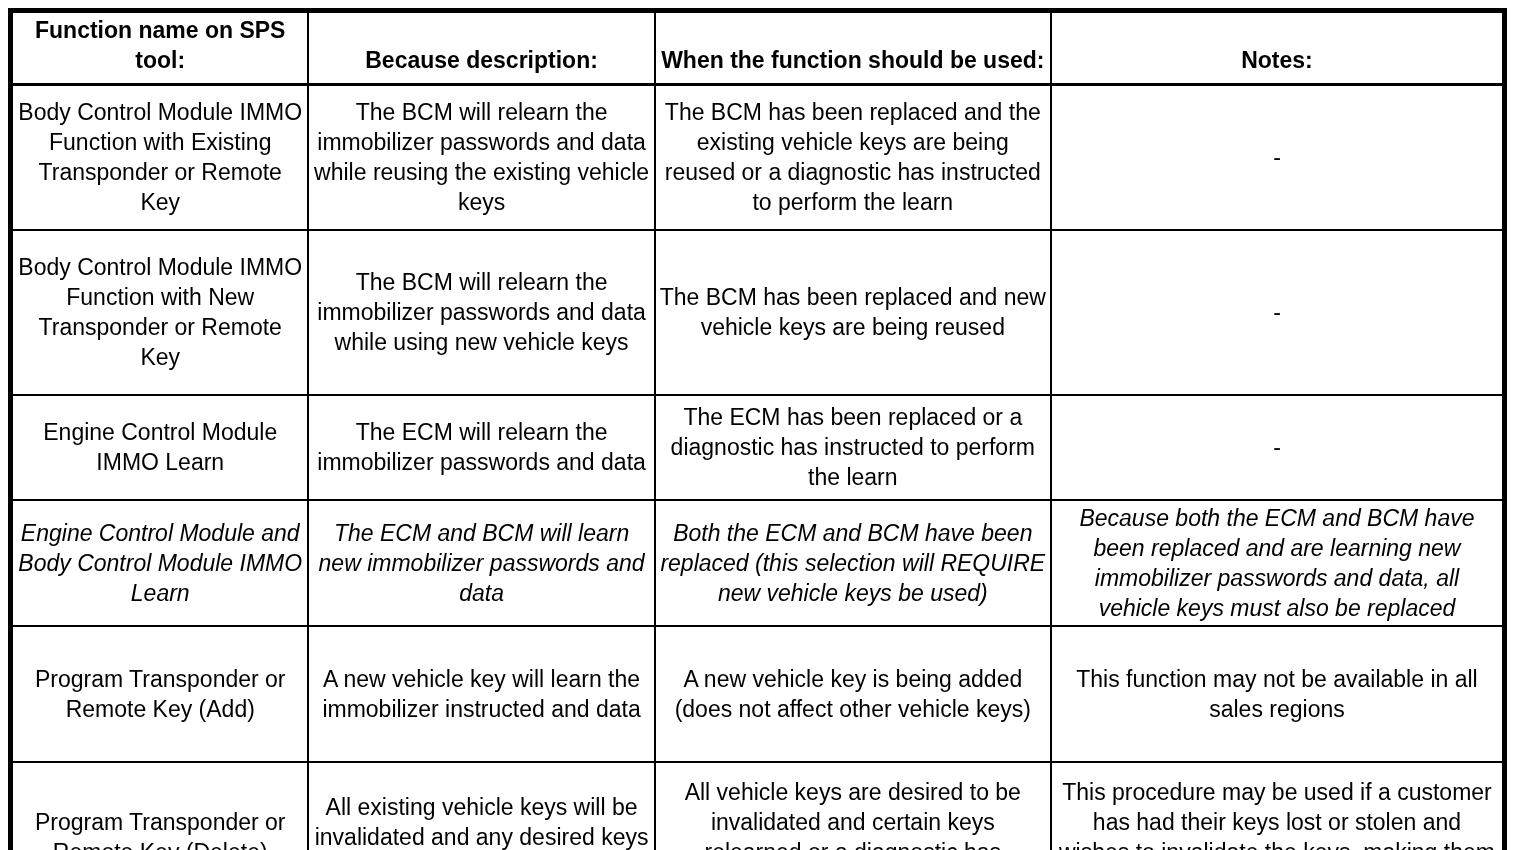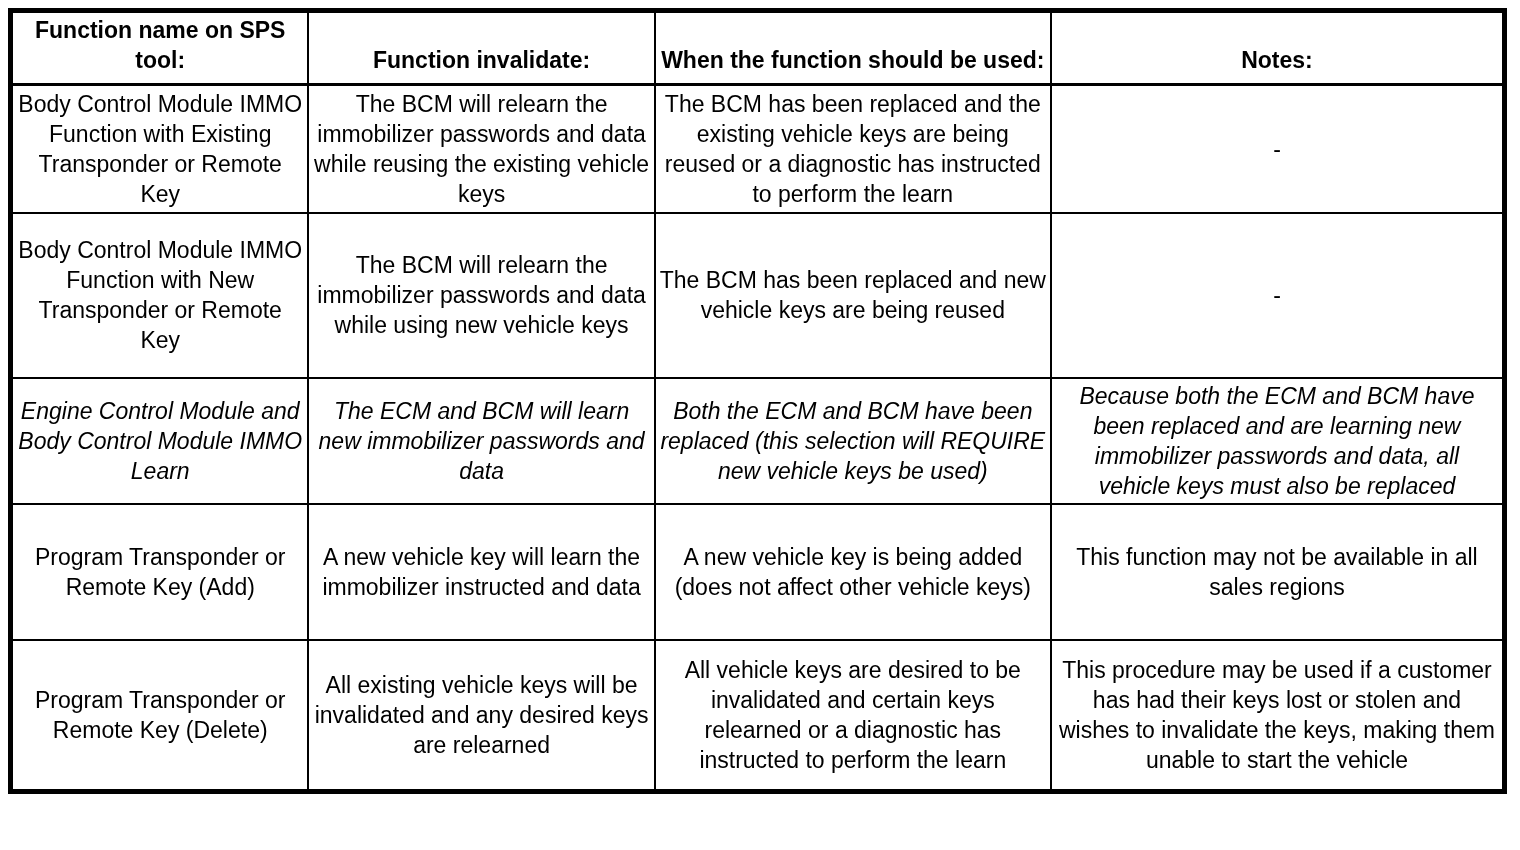--- a/index.html
+++ b/index.html
@@ -41,21 +41,21 @@
   thead th {
     font-weight: bold;
     vertical-align: bottom;
     padding-bottom: 8px;
   }
   tbody td {
     font-weight: normal;
     vertical-align: middle;
   }
   tr.header-row   { height: 66px; }
-  tr.row-0 { height: 128px; }
+  tr.row-0 { height: 145px; }
   tr.row-1 { height: 165px; }
   tr.row-2 { height: 105px; }
   tr.row-3 { height: 126px; font-style: italic; }
   tr.row-4 { height: 136px; }
   tr.row-5 { height: 152px; }
   col.c0 { width: 297px; }
   col.c1 { width: 345px; }
   col.c2 { width: 395px; }
   col.c3 { width: 452px; }
 </style>
@@ -66,36 +66,42 @@
   <table class="sps-table">
     <colgroup>
       <col class="c0">
       <col class="c1">
       <col class="c2">
       <col class="c3">
     </colgroup>
     <thead>
       <tr class="header-row">
         <th>Function name on SPS tool:</th>
-        <th>Function invalidate:</th>
+        <th>Because description:</th>
         <th>When the function should be used:</th>
         <th>Notes:</th>
       </tr>
     </thead>
     <tbody>
       <tr class="row-0">
         <td>Body Control Module IMMO Function with Existing Transponder or Remote Key</td>
         <td>The BCM will relearn the immobilizer passwords and data while reusing the existing vehicle keys</td>
         <td>The BCM has been replaced and the existing vehicle keys are being reused or a diagnostic has instructed to perform the learn</td>
         <td>-</td>
       </tr>
       <tr class="row-1">
         <td>Body Control Module IMMO Function with New Transponder or Remote Key</td>
         <td>The BCM will relearn the immobilizer passwords and data while using new vehicle keys</td>
         <td>The BCM has been replaced and new vehicle keys are being reused</td>
+        <td>-</td>
+      </tr>
+      <tr class="row-2">
+        <td>Engine Control Module IMMO Learn</td>
+        <td>The ECM will relearn the immobilizer passwords and data</td>
+        <td>The ECM has been replaced or a diagnostic has instructed to perform the learn</td>
         <td>-</td>
       </tr>
       <tr class="row-3">
         <td>Engine Control Module and Body Control Module IMMO Learn</td>
         <td>The ECM and BCM will learn new immobilizer passwords and data</td>
         <td>Both the ECM and BCM have been replaced (this selection will REQUIRE new vehicle keys be used)</td>
         <td>Because both the ECM and BCM have been replaced and are learning new immobilizer passwords and data, all vehicle keys must also be replaced</td>
       </tr>
       <tr class="row-4">
         <td>Program Transponder or Remote Key (Add)</td>

